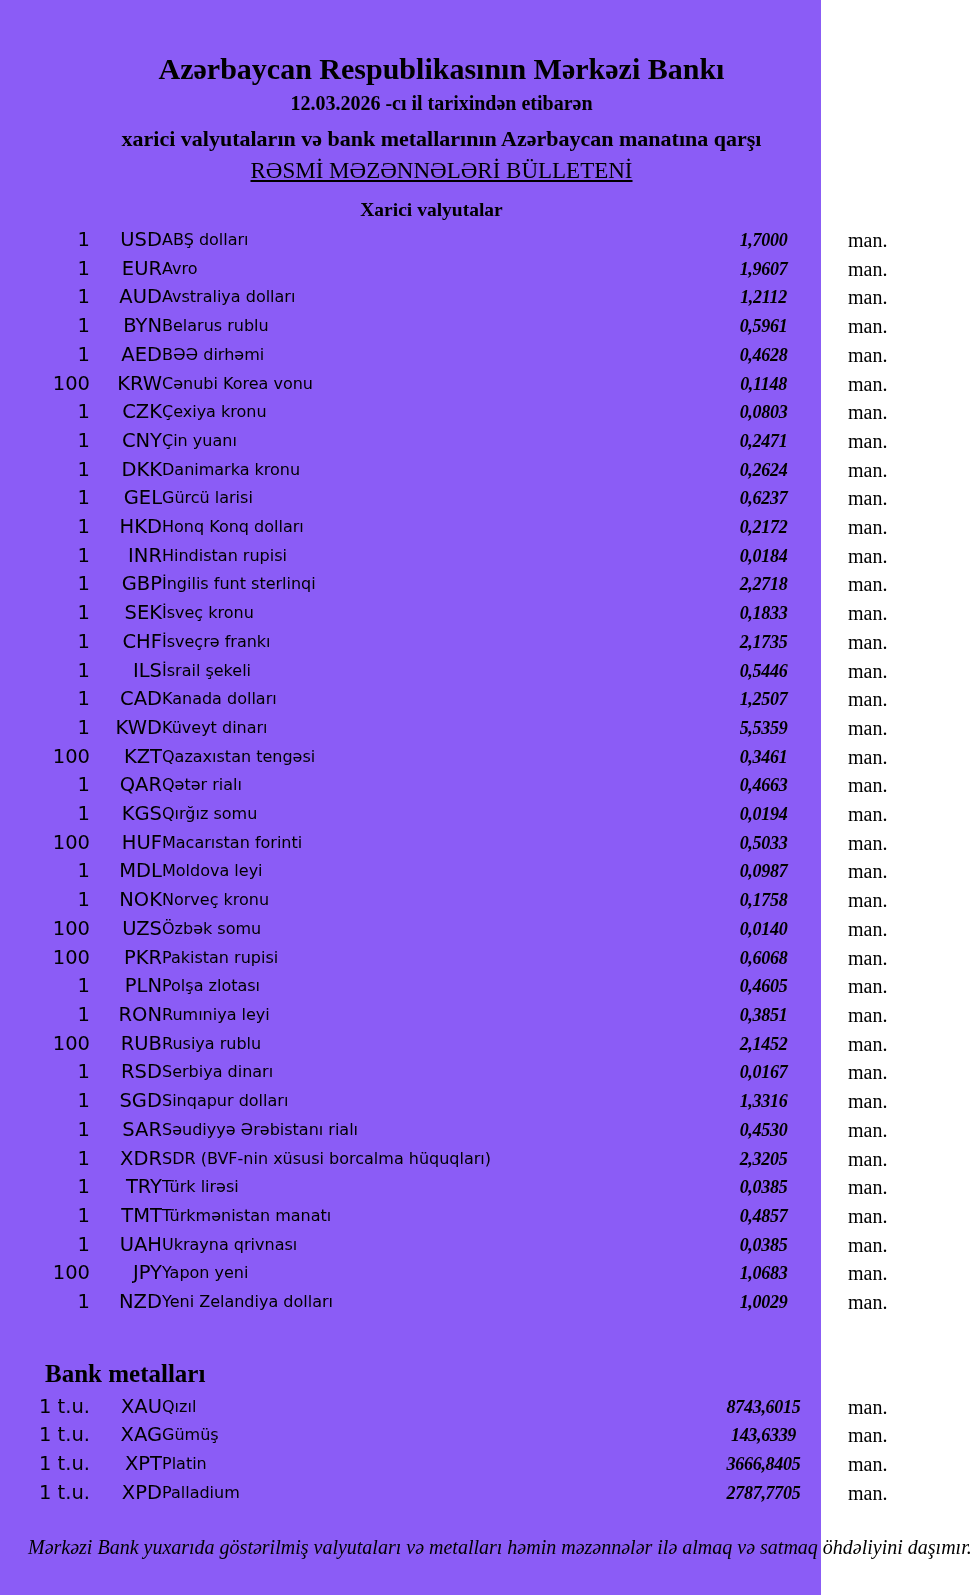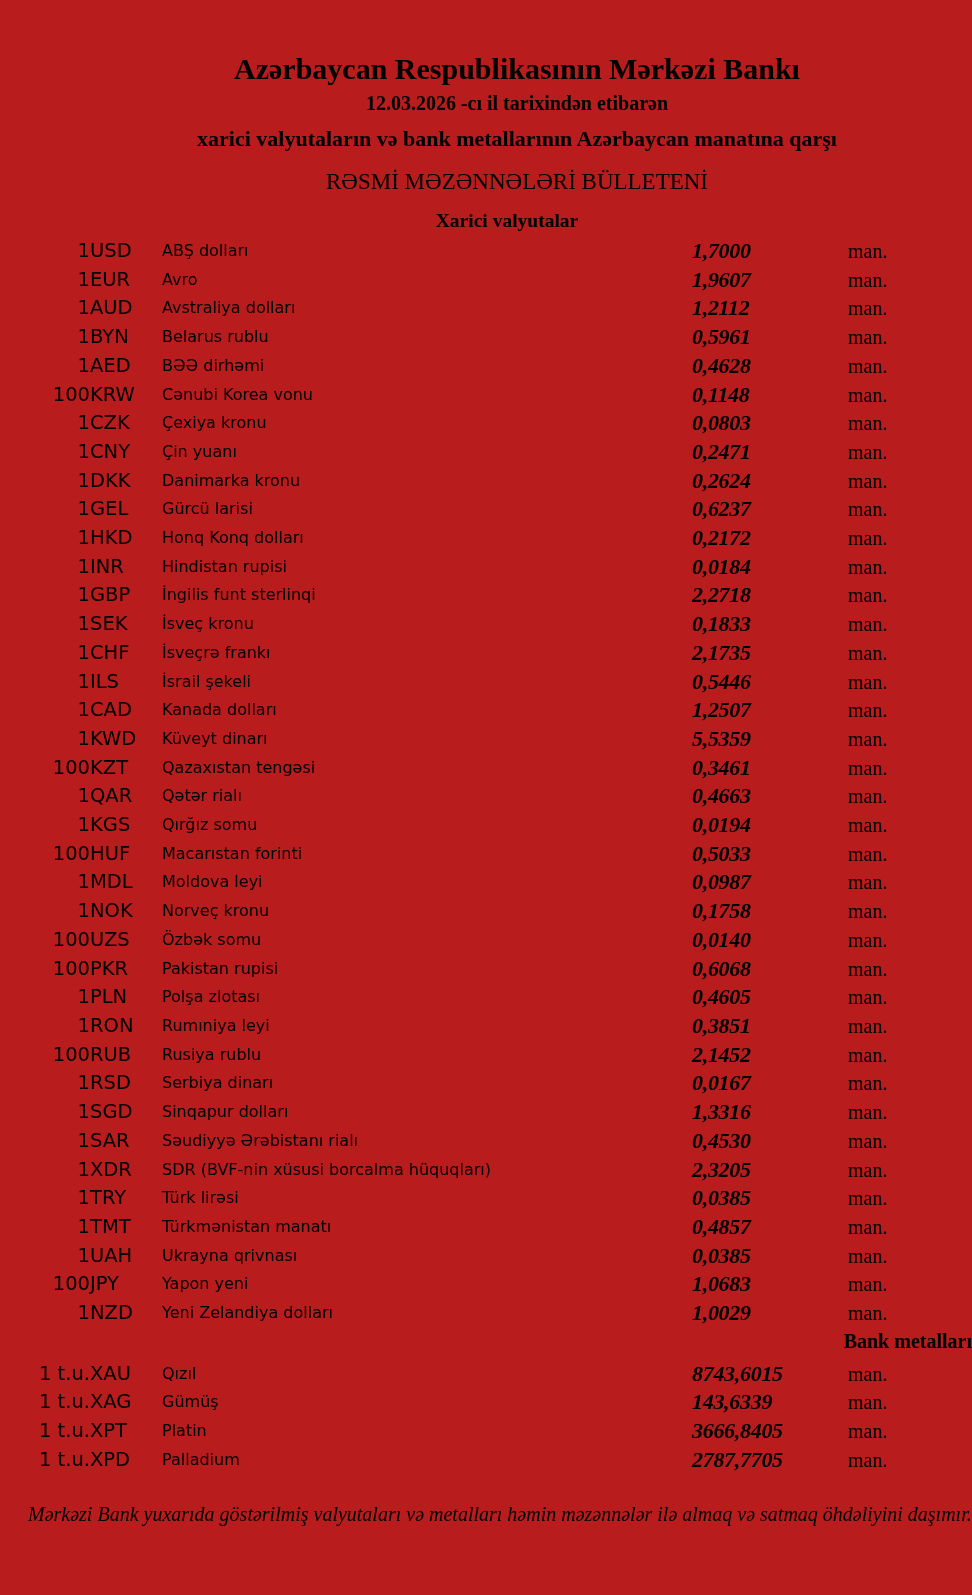--- a/index.html
+++ b/index.html
@@ -8,23 +8,23 @@
     background: #ffffff;
   }
   body {
     width: 972px;
     height: 1595px;
     color: #000000;
     overflow: hidden;
   }
   .page {
     position: relative;
-    width: 972px;
+    width: 821px;
     height: 1595px;
-    background: #b91c1c;
+    background: #8b5cf6;
   }
 
   
   .doc-header {
     padding-top: 50px;
     padding-left: 62px;   
     text-align: center;
     font-family: "Liberation Serif", "DejaVu Serif", serif;
   }
   .bank-title {
@@ -41,25 +41,26 @@
     white-space: nowrap;
   }
   .subtitle-line {
     margin-top: 11px;
     font-size: 22px;
     font-weight: bold;
     line-height: 25px;
     white-space: nowrap;
   }
   .bulletin-line {
-    margin-top: 17px;
+    margin-top: 6px;
     font-size: 23px;
     font-weight: normal;
     line-height: 27px;
     white-space: nowrap;
+    text-decoration: underline;
   }
   .section-heading {
     margin-top: 14px;
     text-align: center;
     padding-left: 42px;
     font-family: "Liberation Serif", "DejaVu Serif", serif;
     font-size: 19.5px;
     font-weight: bold;
     line-height: 24px;
     white-space: nowrap;
@@ -78,50 +79,51 @@
   .cell {
     overflow: visible;
     white-space: nowrap;
   }
   .cell-amount {
     text-align: right;
     font-family: "DejaVu Sans", "Liberation Sans", sans-serif;
     font-size: 19.5px;
   }
   .cell-code {
-    text-align: left;
+    text-align: right;
     font-family: "DejaVu Sans", "Liberation Sans", sans-serif;
     font-size: 19.5px;
   }
   .cell-name {
     text-align: left;
     font-family: "DejaVu Sans", "Liberation Sans", sans-serif;
     font-size: 16px;
   }
   .cell-rate {
-    text-align: left;
+    text-align: center;
     font-family: "Liberation Serif", "DejaVu Serif", serif;
     font-style: italic;
     font-weight: bold;
-    font-size: 22px;
+    font-size: 18px;
     letter-spacing: -0.3px;
   }
   .cell-unit {
     text-align: left;
     padding-left: 13px;
     font-family: Liberation Serif, serif;
     font-size: 20px;
   }
 
   
   .metals-heading {
-    text-align: right;
+    margin-top: 44px;
+    text-align: left;
     padding-left: 45px;
     font-family: "Liberation Serif", "DejaVu Serif", serif;
-    font-size: 20px;
+    font-size: 25px;
     font-weight: bold;
     line-height: 26px;
     white-space: nowrap;
   }
   #metals-table {
     margin-top: 6px;
   }
 
   
   .doc-footer {

